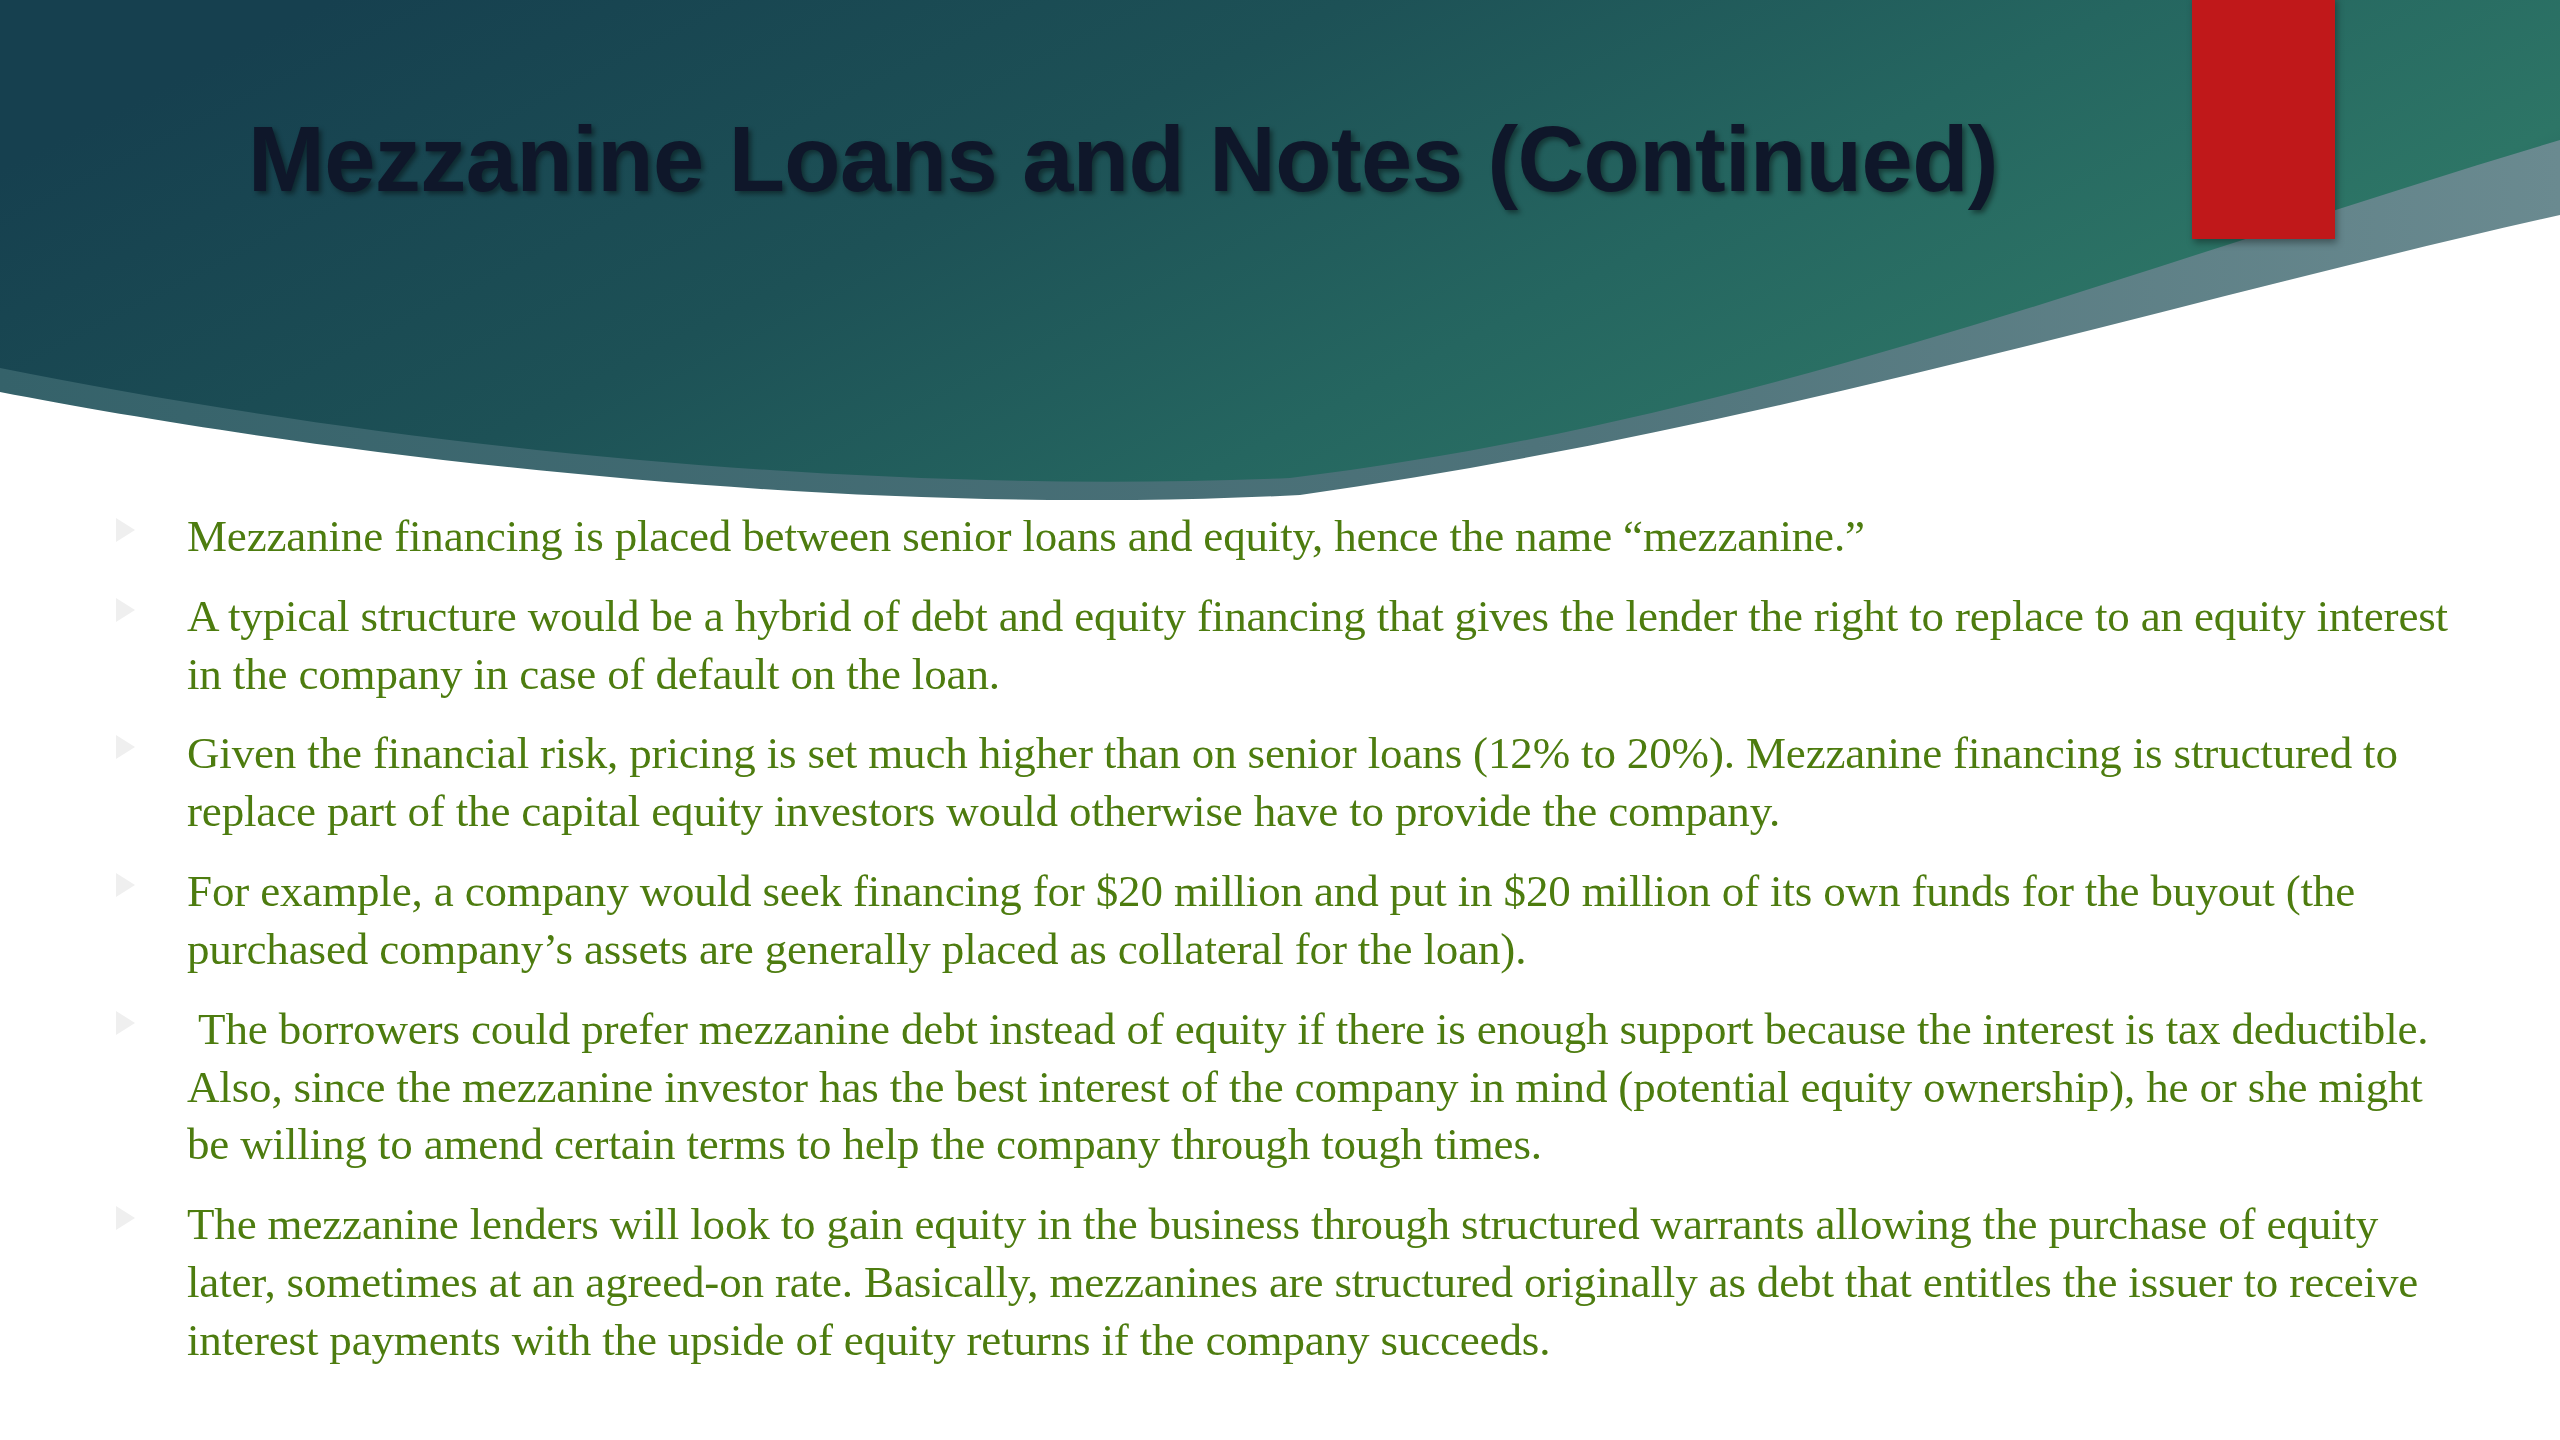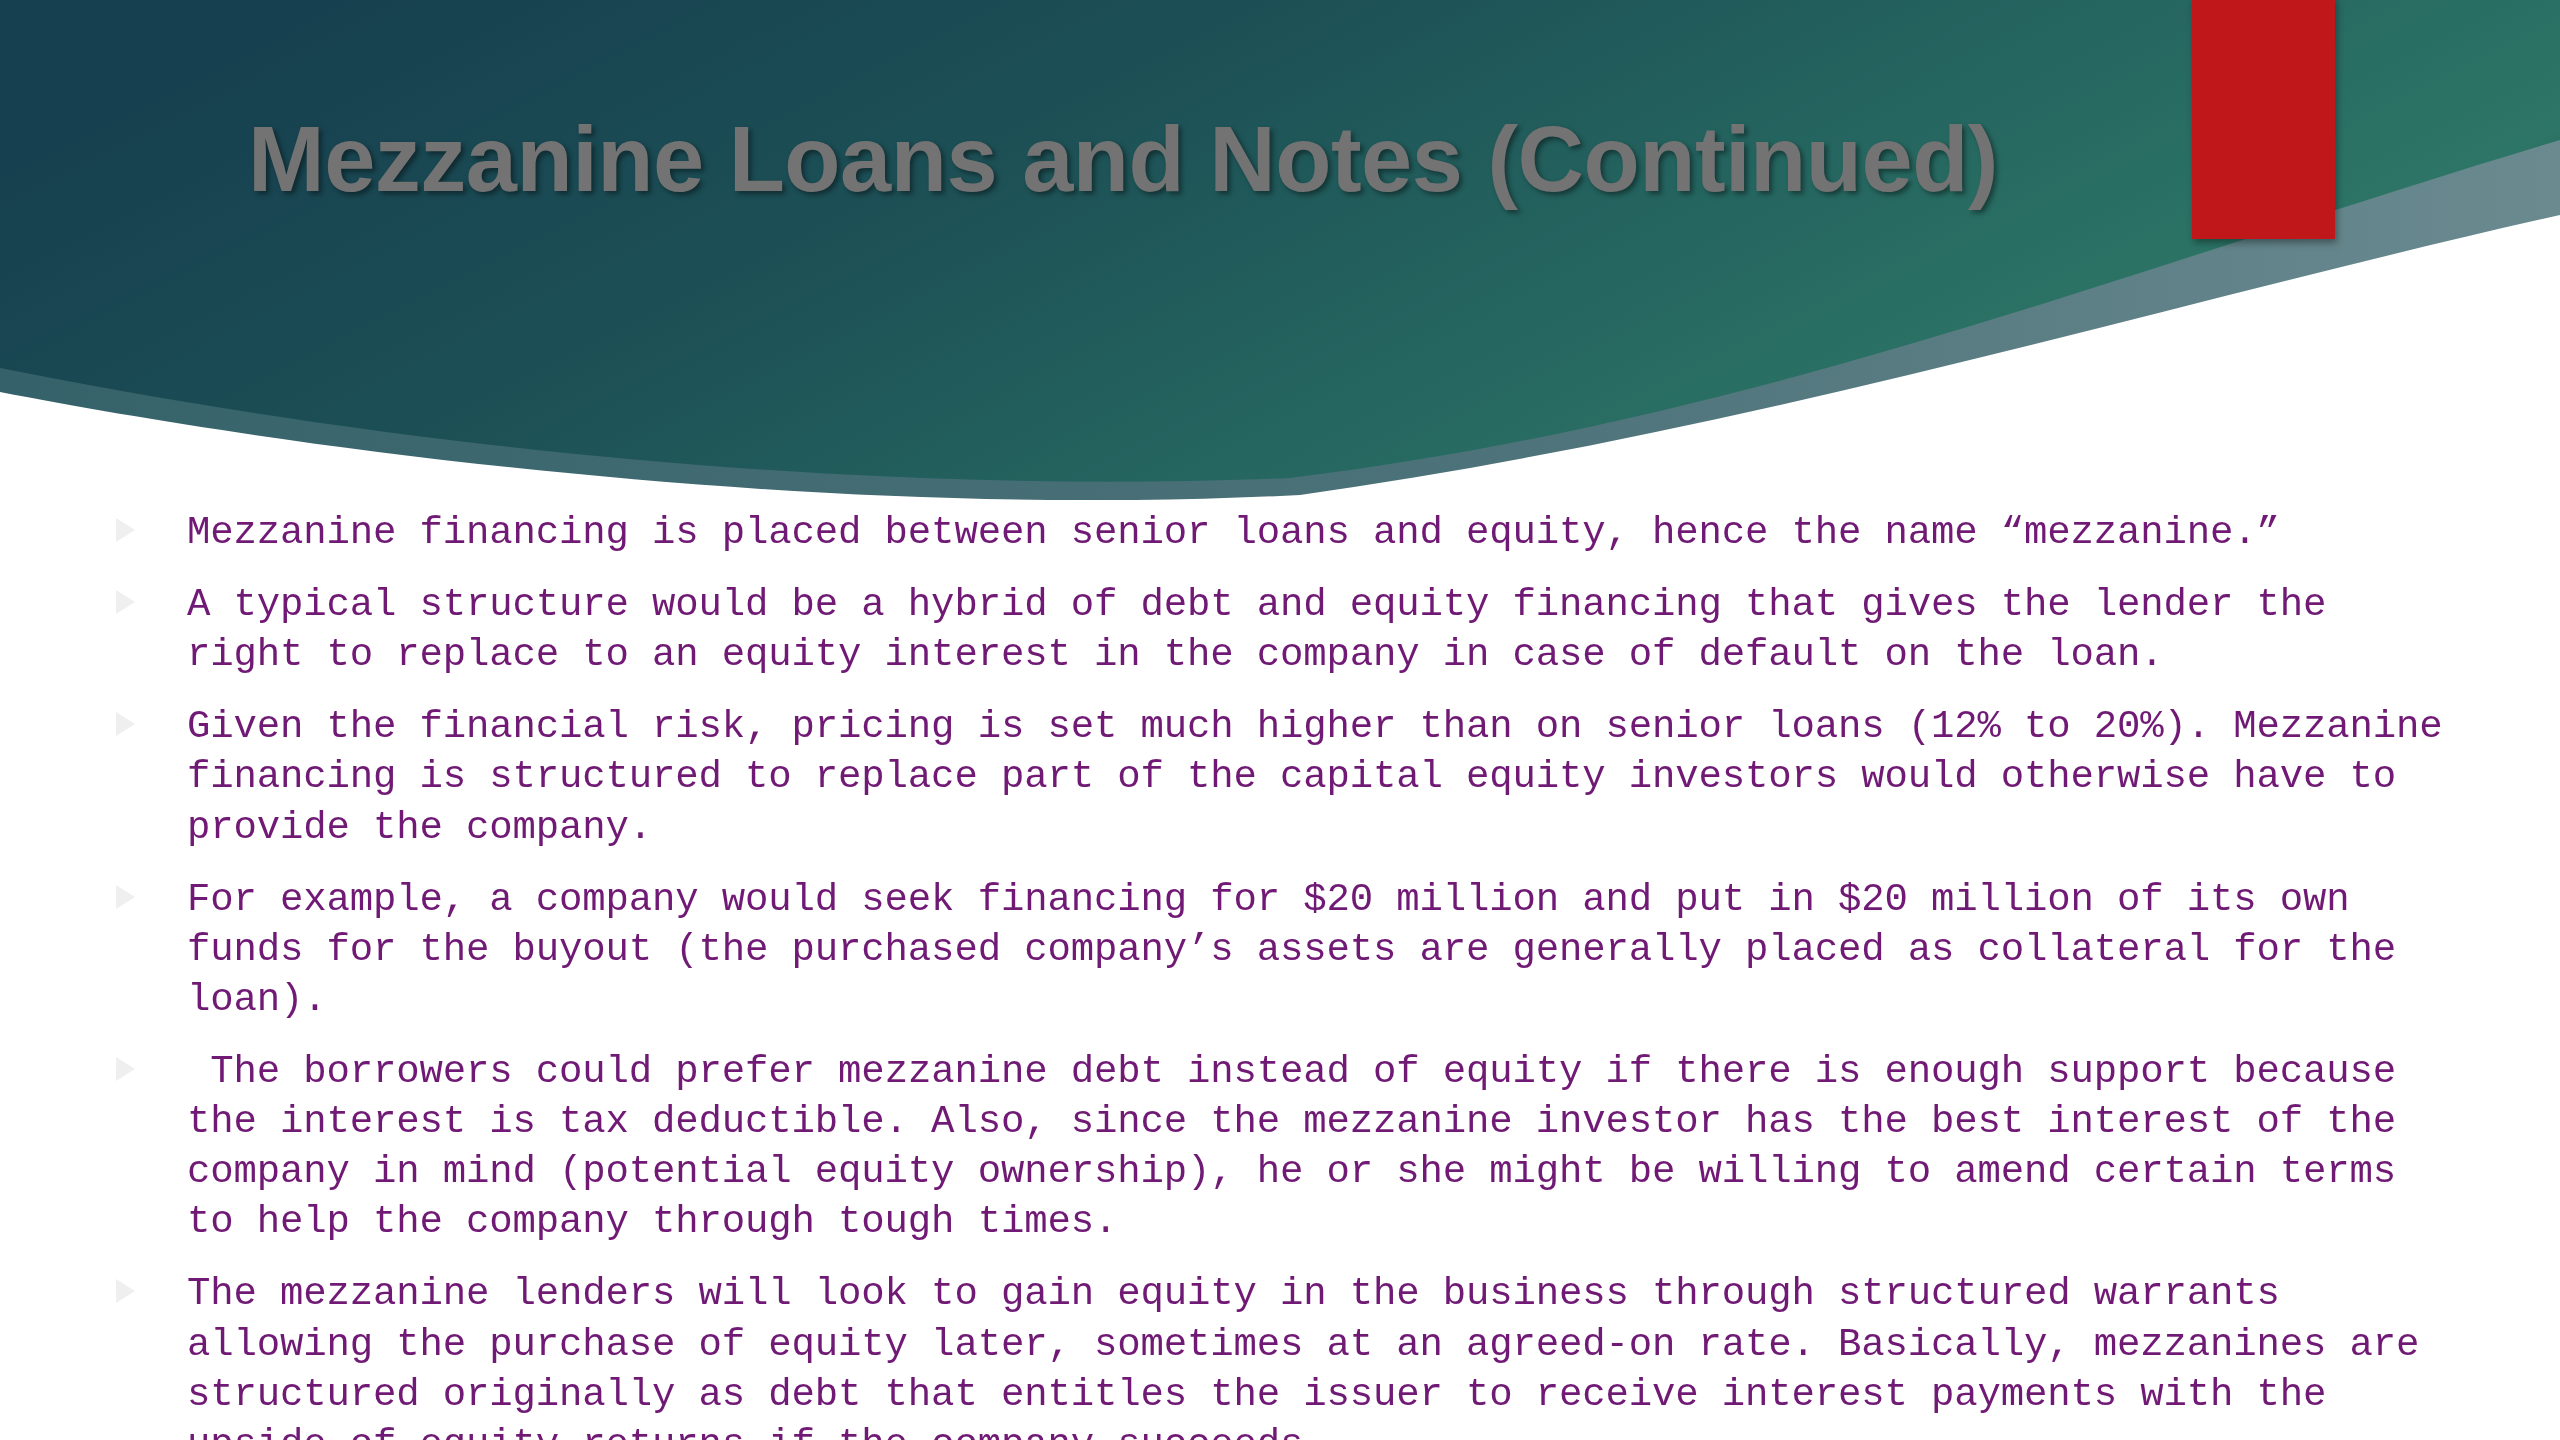--- a/index.html
+++ b/index.html
@@ -50,21 +50,21 @@
     z-index: 3;
   }
 
   
   .title {
     position: absolute;
     left: 248px;
     top: 96px;
     width: 1900px;
     z-index: 4;
-    color: #737373;
+    color: #0f172a;
     font-family: "Liberation Sans", sans-serif;
     font-weight: bold;
     font-size: 92px;
     line-height: 1.38;
     letter-spacing: -0.5px;
     text-shadow: 3px 3px 5px rgba(0,0,0,0.42);
     white-space: pre-line;
   }
 
   
@@ -84,23 +84,23 @@
     width: 2340px;
     margin: 0;
     padding: 0;
     list-style: none;
   }
 
   .bullet-item {
     position: relative;
     padding-left: 77px;
     margin-bottom: 22px;
-    color: #701a75;
-    font-family: Liberation Mono, monospace;
-    font-size: 39px;
+    color: #4d7c0f;
+    font-family: Liberation Serif, serif;
+    font-size: 45px;
     line-height: 1.285;
     letter-spacing: -0.15px;
     max-width: 2270px;
   }
   .bullet-item:last-child { margin-bottom: 0; }
 
   .bullet-marker {
     position: absolute;
     left: 6px;
     top: 10px;

